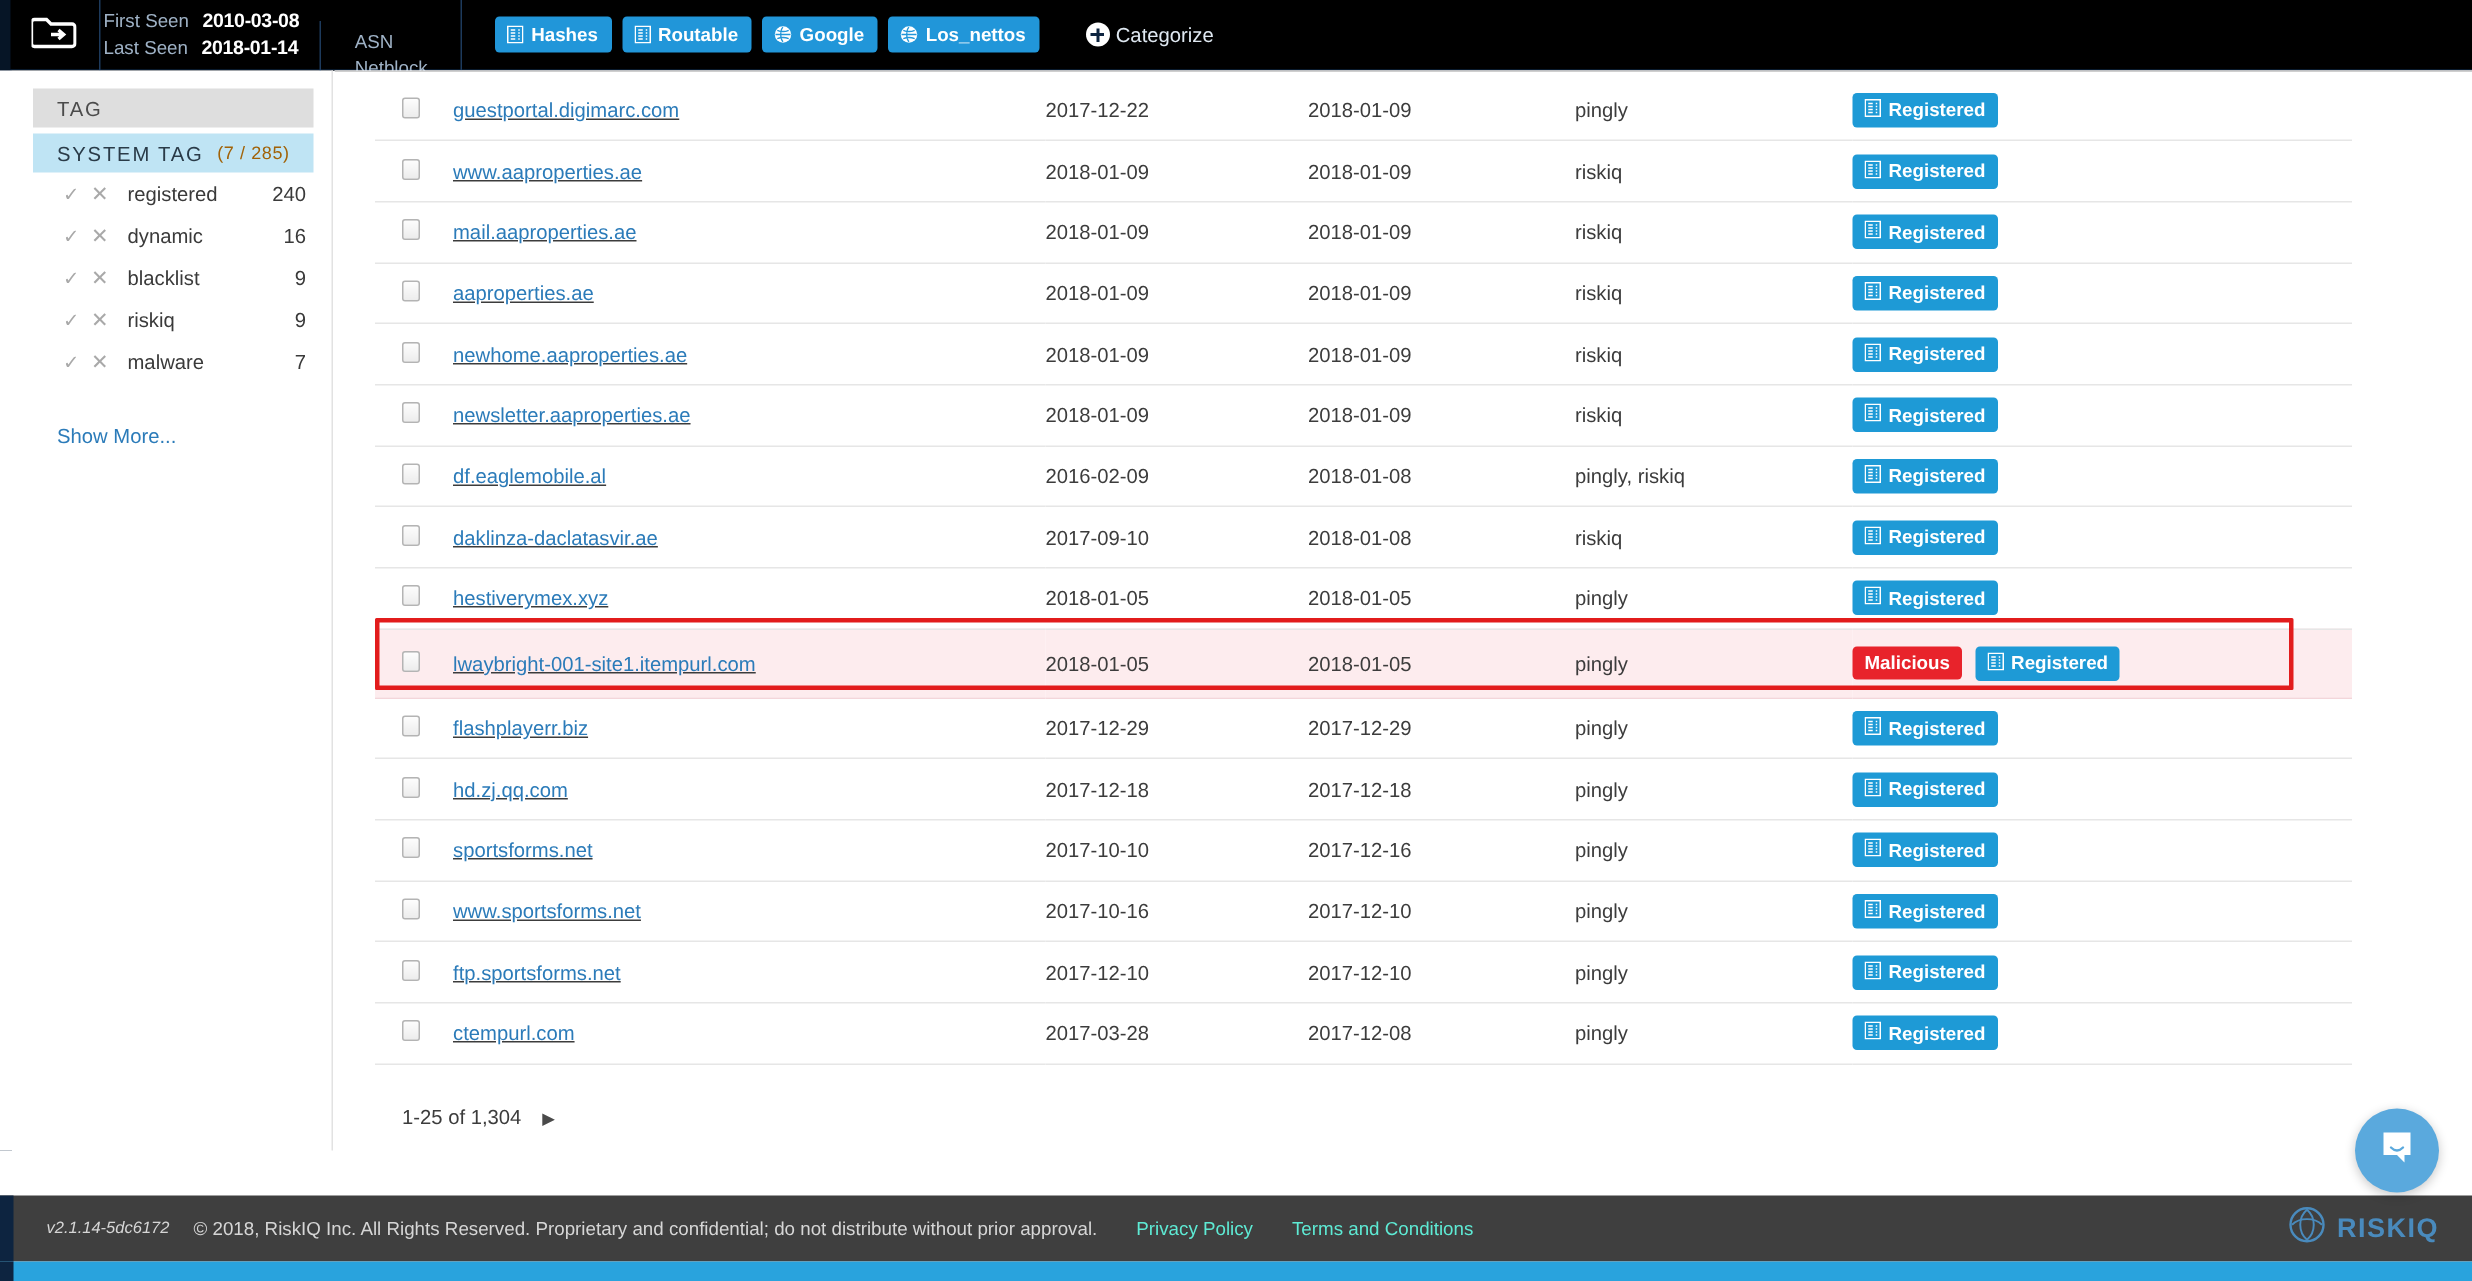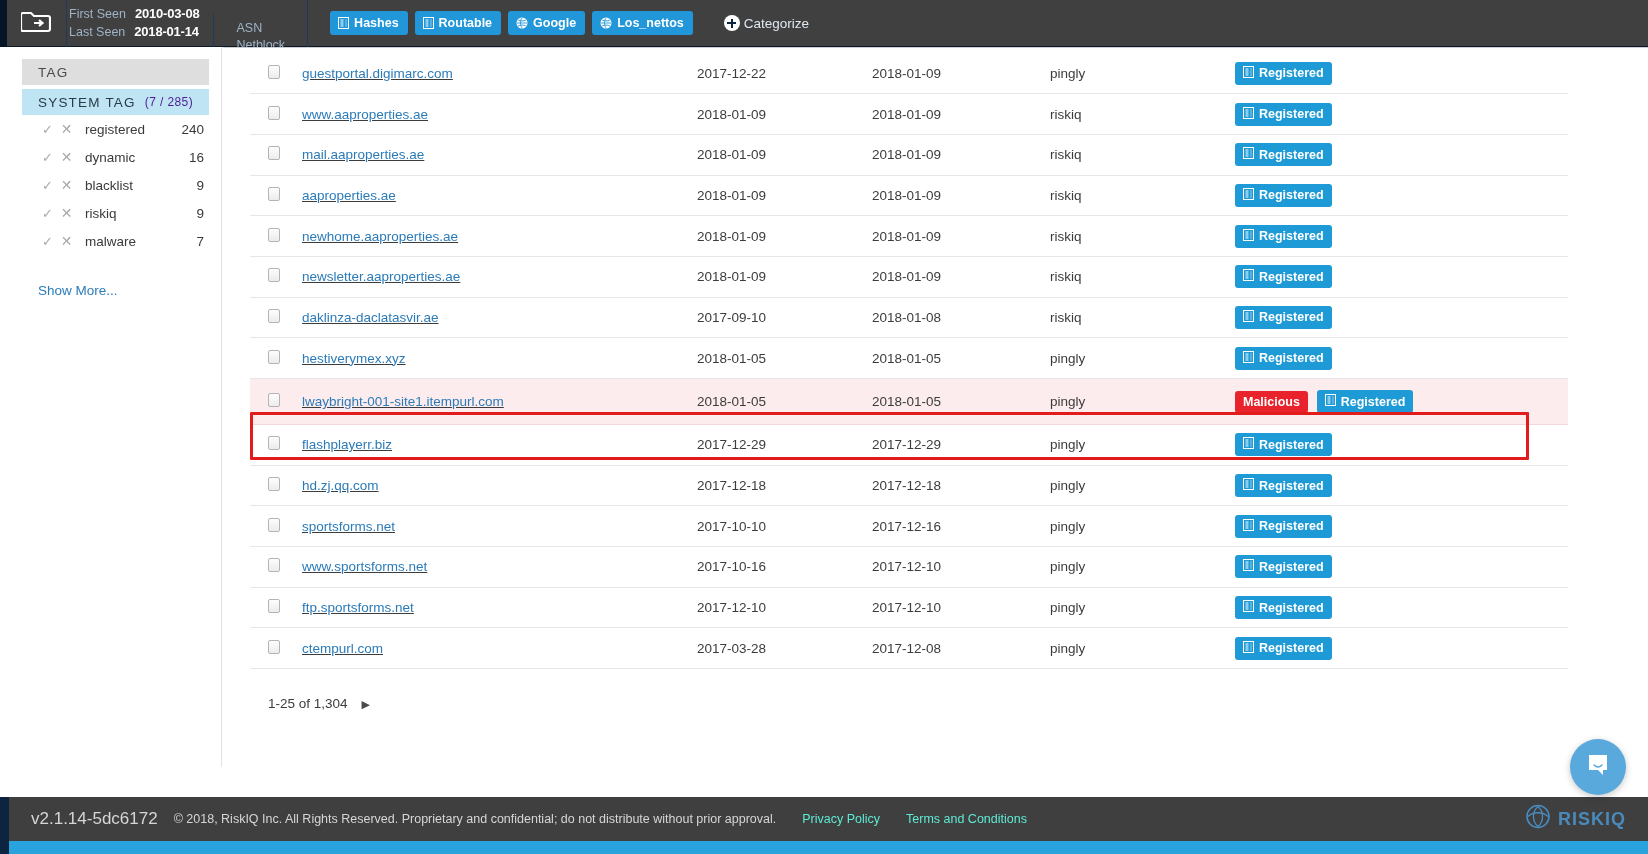--- a/index.html
+++ b/index.html
@@ -12,21 +12,21 @@
   #app {
     position: relative;
     width: 1648px; height: 854px;
     background: #ffffff;
   }
 
   
   .topbar {
     position: absolute; left: 0; top: 0;
     width: 1648px; height: 47px;
-    background: #404040;
+    background: #000000;
     display: flex; align-items: center;
     border-bottom: 1px solid #08192c;
   }
   .topbar-left-stripe {
     position: absolute; left: 0; top: 0; width: 7px; height: 47px;
     background: #061526;
   }
   .folder-cell {
     width: 66px; height: 47px;
     display: flex; align-items: center; justify-content: center;
@@ -92,21 +92,21 @@
     background: #0d2440;
   }
   .facet-head {
     margin: 4px 12px 0 22px; height: 26px;
     display: flex; align-items: center;
     padding-left: 16px;
     font-size: 13.5px; letter-spacing: 1.2px; color: #4b4b4b;
     background: #dedede;
   }
   .facet-head.active { background: #bfe4f4; color: #2a3b48; }
-  .facet-head .count { margin-left: 9px; font-size: 12px; color: #4c1d95; letter-spacing: 0.4px; }
+  .facet-head .count { margin-left: 9px; font-size: 12px; color: #a16207; letter-spacing: 0.4px; }
 
   .tag-row {
     display: flex; align-items: center; height: 28px;
     padding-left: 38px; font-size: 13.5px; color: #3a3a3a; cursor: pointer;
   }
   .tag-check, .tag-x {
     width: 19px; text-align: center; color: #a9a9a9;
     font-size: 13px; flex: none; cursor: pointer;
   }
   .tag-x { font-size: 14px; margin-right: 9px; }
@@ -186,21 +186,21 @@
 
   
   .footer {
     position: absolute; left: 0; bottom: 13px;
     width: 1648px; height: 44px;
     background: #3f3f3f;
     display: flex; align-items: center;
     padding-left: 22px;
     border-left: 9px solid #0d2440;
   }
-  .footer-version { color: #d6d6d6; font-size: 17px; margin-right: 16px; }
+  .footer-version { color: #d6d6d6; font-size: 11px; margin-right: 16px; font-style: italic; }
   .footer-copy { color: #d6d6d6; font-size: 12.5px; }
   .footer-link {
     color: #5eead4; font-size: 12.5px; margin-left: 26px;
     text-decoration: none; cursor: pointer;
   }
   .riskiq-logo {
     position: absolute; right: 22px; top: 50%; transform: translateY(-50%);
     display: flex; align-items: center; gap: 7px;
     color: #4a8fc4; font-size: 18px; font-weight: bold; letter-spacing: 1px;
     opacity: .95;
@@ -454,20 +454,36 @@
             <span class="badge badge-registered">
               <span><svg width="11" height="12" viewBox="0 0 11 12">
                     <rect x="0.5" y="0.5" width="10" height="11" fill="none" stroke="#fff"></rect>
                     <path d="M2.5 3h3M2.5 5h3M2.5 7h3M2.5 9h3M7.5 3h1M7.5 5h1M7.5 7h1M7.5 9h1" stroke="#fff" stroke-width="1"></path>
                   </svg></span>
               <span>Registered</span>
             </span>
           </td>
         </tr>
 
+        <tr>
+          <td class="c-check"><span class="chk"></span></td>
+          <td class="c-host"><a class="host-link">df.eaglemobile.al</a></td>
+          <td class="c-first">2016-02-09</td>
+          <td class="c-last">2018-01-08</td>
+          <td class="c-tags">pingly, riskiq</td>
+          <td class="c-badge">
+            <span class="badge badge-registered">
+              <span><svg width="11" height="12" viewBox="0 0 11 12">
+                    <rect x="0.5" y="0.5" width="10" height="11" fill="none" stroke="#fff"></rect>
+                    <path d="M2.5 3h3M2.5 5h3M2.5 7h3M2.5 9h3M7.5 3h1M7.5 5h1M7.5 7h1M7.5 9h1" stroke="#fff" stroke-width="1"></path>
+                  </svg></span>
+              <span>Registered</span>
+            </span>
+          </td>
+        </tr>
 
         <tr>
           <td class="c-check"><span class="chk"></span></td>
           <td class="c-host"><a class="host-link">daklinza-daclatasvir.ae</a></td>
           <td class="c-first">2017-09-10</td>
           <td class="c-last">2018-01-08</td>
           <td class="c-tags">riskiq</td>
           <td class="c-badge">
             <span class="badge badge-registered">
               <span><svg width="11" height="12" viewBox="0 0 11 12">

